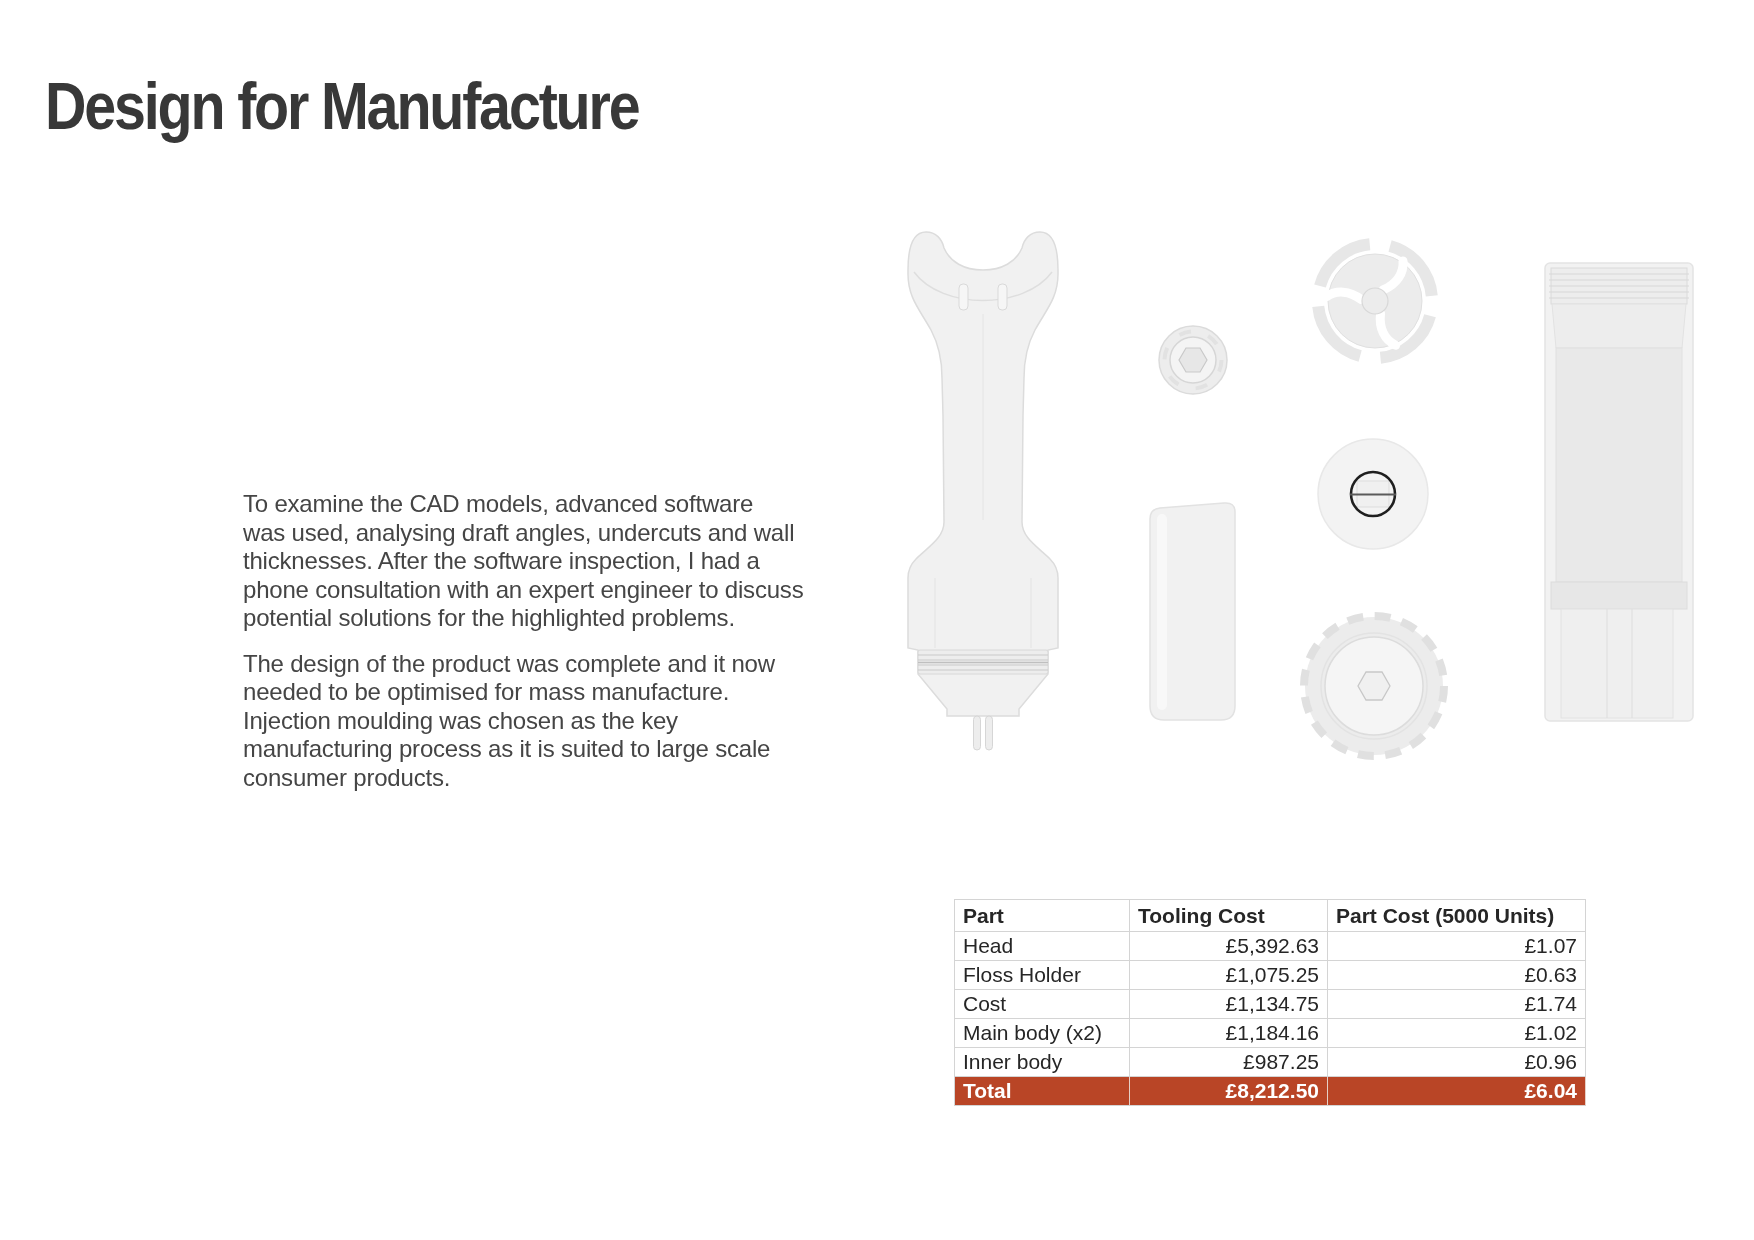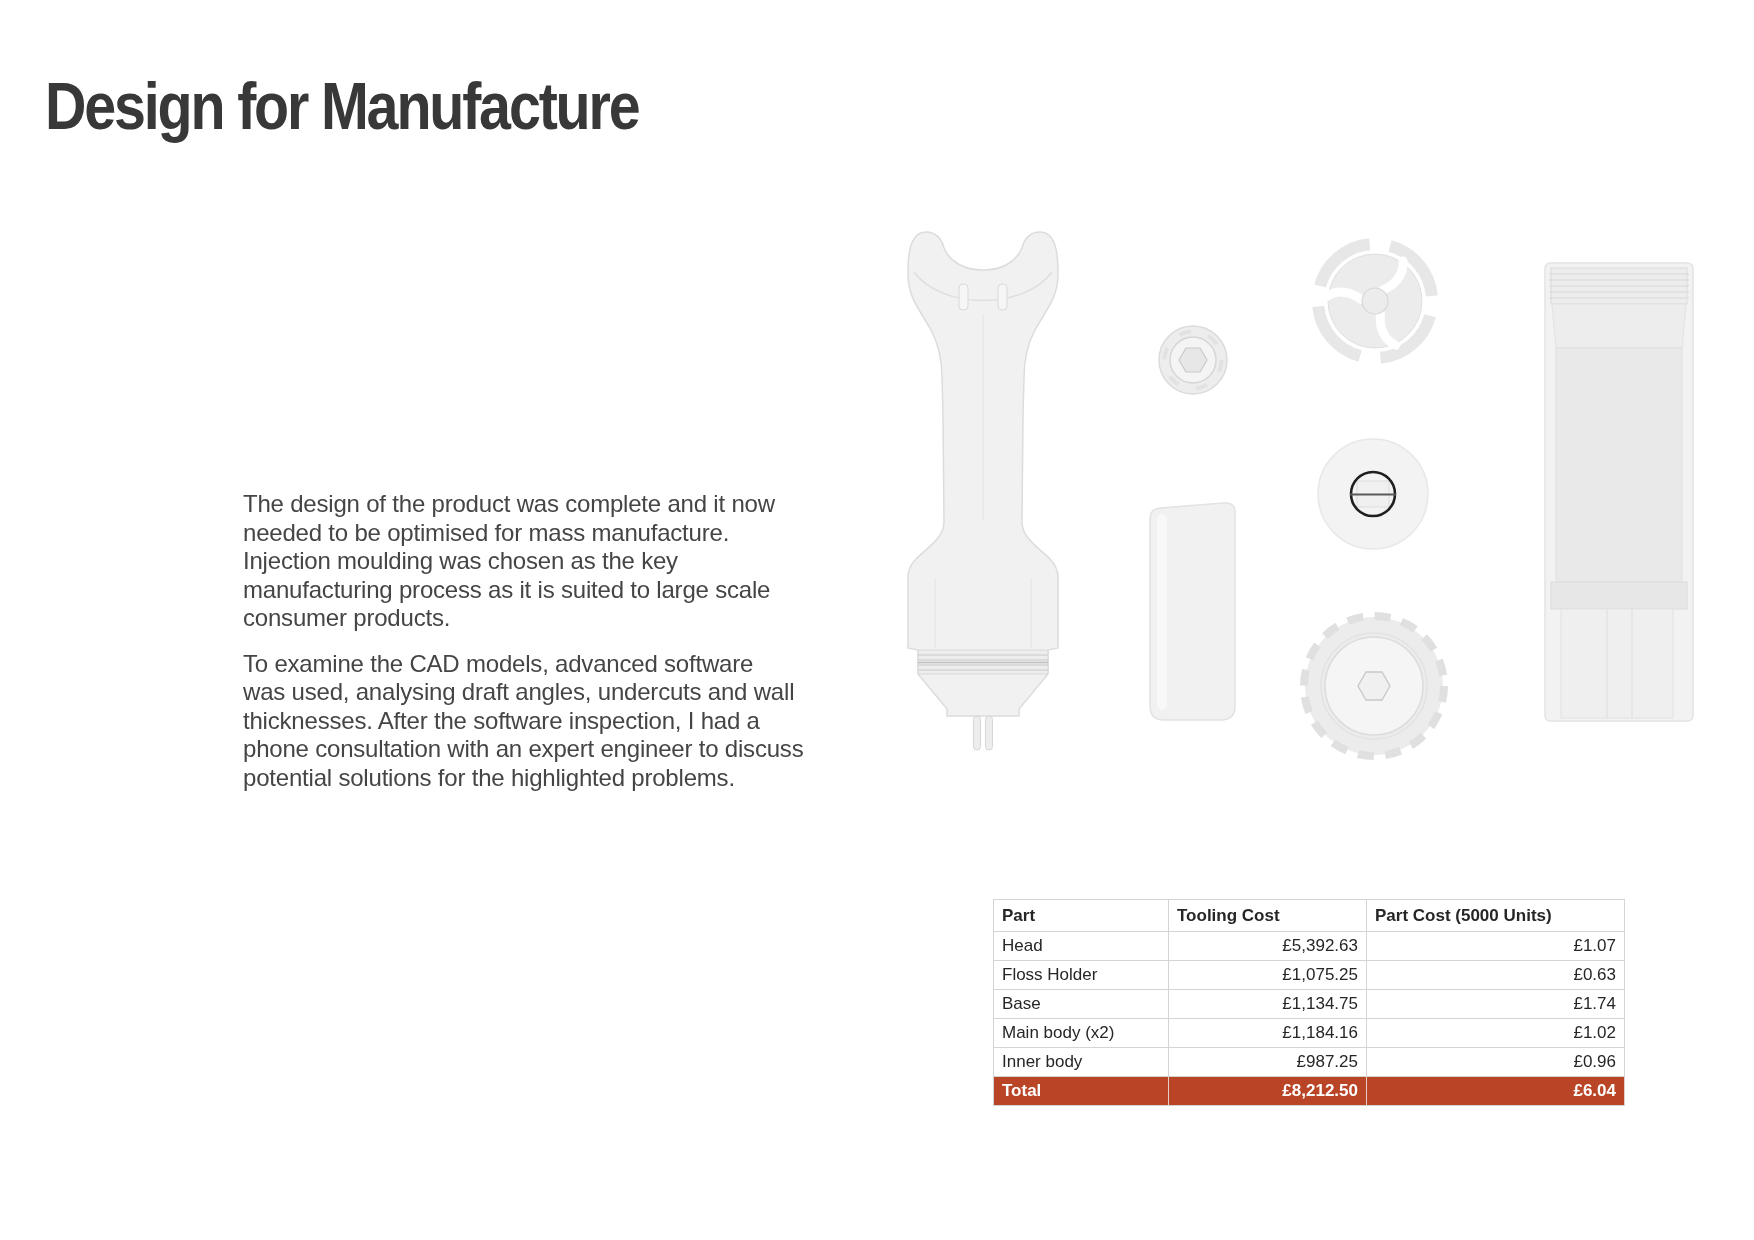--- a/index.html
+++ b/index.html
@@ -15,54 +15,54 @@
     transform:scaleX(.87);transform-origin:0 0;
   }
   .intro{
     position:absolute;left:243px;top:474px;width:640px;
     font-size:24px;line-height:28.5px;color:#454545;letter-spacing:-.2px;
   }
   .intro p{margin:0 0 17px 0;white-space:pre-line;}
   .parts-figure{position:absolute;left:880px;top:190px;}
 
   .cost-table{
-    position:absolute;left:993px;top:883px;
+    position:absolute;left:954px;top:883px;
     display:grid;grid-template-columns:175px 198px 258px;
     border-top:1px solid #d4d4d4;border-left:1px solid #d4d4d4;
-    font-size:17px;color:#262626;background:#15803d;
+    font-size:21px;color:#262626;background:#15803d;
   }
   .cell{
     box-sizing:border-box;height:29px;padding:0 8px;
     display:flex;align-items:center;
     border-right:1px solid #d4d4d4;border-bottom:1px solid #d4d4d4;
     background:#fff;white-space:nowrap;overflow:hidden;
   }
   .cell.head{height:32px;font-weight:700;}
   .cell.name{font-weight:400;}
   .cell.num{justify-content:flex-end;}
   .cell.total{background:#b94526;color:#ffffff;font-weight:700;border-right-color:#e6cfc6;border-bottom-color:#d4d4d4;}
 </style>
 </head>
 <body>
 
 <div class="page">
 
   <h1 class="title">Design for Manufacture</h1>
 
   <div class="intro">
+    <p>To examine the CAD models, advanced software
+was used, analysing draft angles, undercuts and wall
+thicknesses. After the software inspection, I had a
+phone consultation with an expert engineer to discuss
+potential solutions for the highlighted problems.</p>
     <p>The design of the product was complete and it now
 needed to be optimised for mass manufacture.
 Injection moulding was chosen as the key
 manufacturing process as it is suited to large scale
 consumer products.</p>
-    <p>To examine the CAD models, advanced software
-was used, analysing draft angles, undercuts and wall
-thicknesses. After the software inspection, I had a
-phone consultation with an expert engineer to discuss
-potential solutions for the highlighted problems.</p>
   </div>
 
   <svg class="parts-figure" width="830" height="560" viewBox="0 0 830 560" aria-hidden="true">
 
     <g fill="#f1f1f1" stroke="#dcdcdc" stroke-width="1.5">
       <path d="M 28,64 C 28,40 34,26 46,26 C 56,26 62,33 64,42 C 70,56 84,64 103,64
                C 122,64 136,56 142,42 C 144,33 150,26 160,26 C 172,26 178,40 178,64
                L 178,68 C 178,92 166,104 155,124 C 147,139 144,154 144,172
                L 143,210 L 142,316 C 142,332 158,341 170,353 C 176,359 178,364 178,372
                L 178,442 L 168,444 L 168,468 L 139,503 L 139,510 L 67,510 L 67,503
@@ -142,21 +142,21 @@
     <div class="cell head">Part Cost (5000 Units)</div>
 
     <div class="cell name">Head</div>
     <div class="cell num">£5,392.63</div>
     <div class="cell num">£1.07</div>
 
     <div class="cell name">Floss Holder</div>
     <div class="cell num">£1,075.25</div>
     <div class="cell num">£0.63</div>
 
-    <div class="cell name">Base</div>
+    <div class="cell name">Cost</div>
     <div class="cell num">£1,134.75</div>
     <div class="cell num">£1.74</div>
 
     <div class="cell name">Main body (x2)</div>
     <div class="cell num">£1,184.16</div>
     <div class="cell num">£1.02</div>
 
     <div class="cell name">Inner body</div>
     <div class="cell num">£987.25</div>
     <div class="cell num">£0.96</div>

